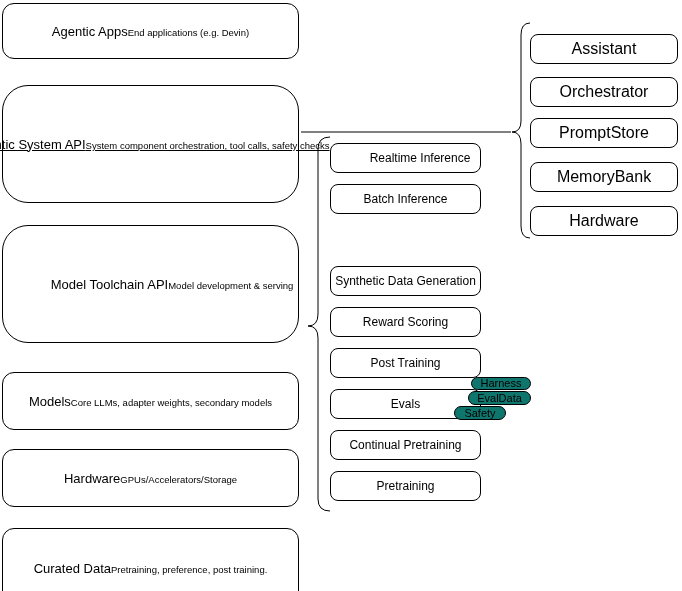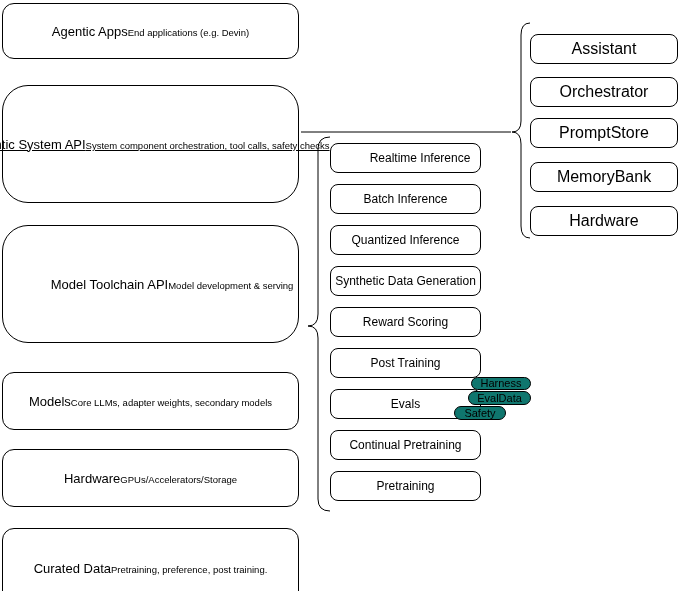--- a/index.html
+++ b/index.html
@@ -98,23 +98,20 @@
     <div class="title">Curated Data</div>
     <div class="subtitle">Pretraining, preference, post training.</div>
   </div>
 
   <div class="box mbox" style="top:143px;padding-left:29px;">
     <span>Realtime Inference</span>
   </div>
   <div class="box mbox" style="top:184px;">
     <span>Batch Inference</span>
   </div>
-  <div class="box mbox" style="top:225px;">
-    <span>Quantized Inference</span>
-  </div>
   <div class="box mbox" style="top:266px;">
     <span>Synthetic Data Generation</span>
   </div>
   <div class="box mbox" style="top:307px;">
     <span>Reward Scoring</span>
   </div>
   <div class="box mbox" style="top:348px;">
     <span>Post Training</span>
   </div>
   <div class="box mbox" style="top:389px;">

